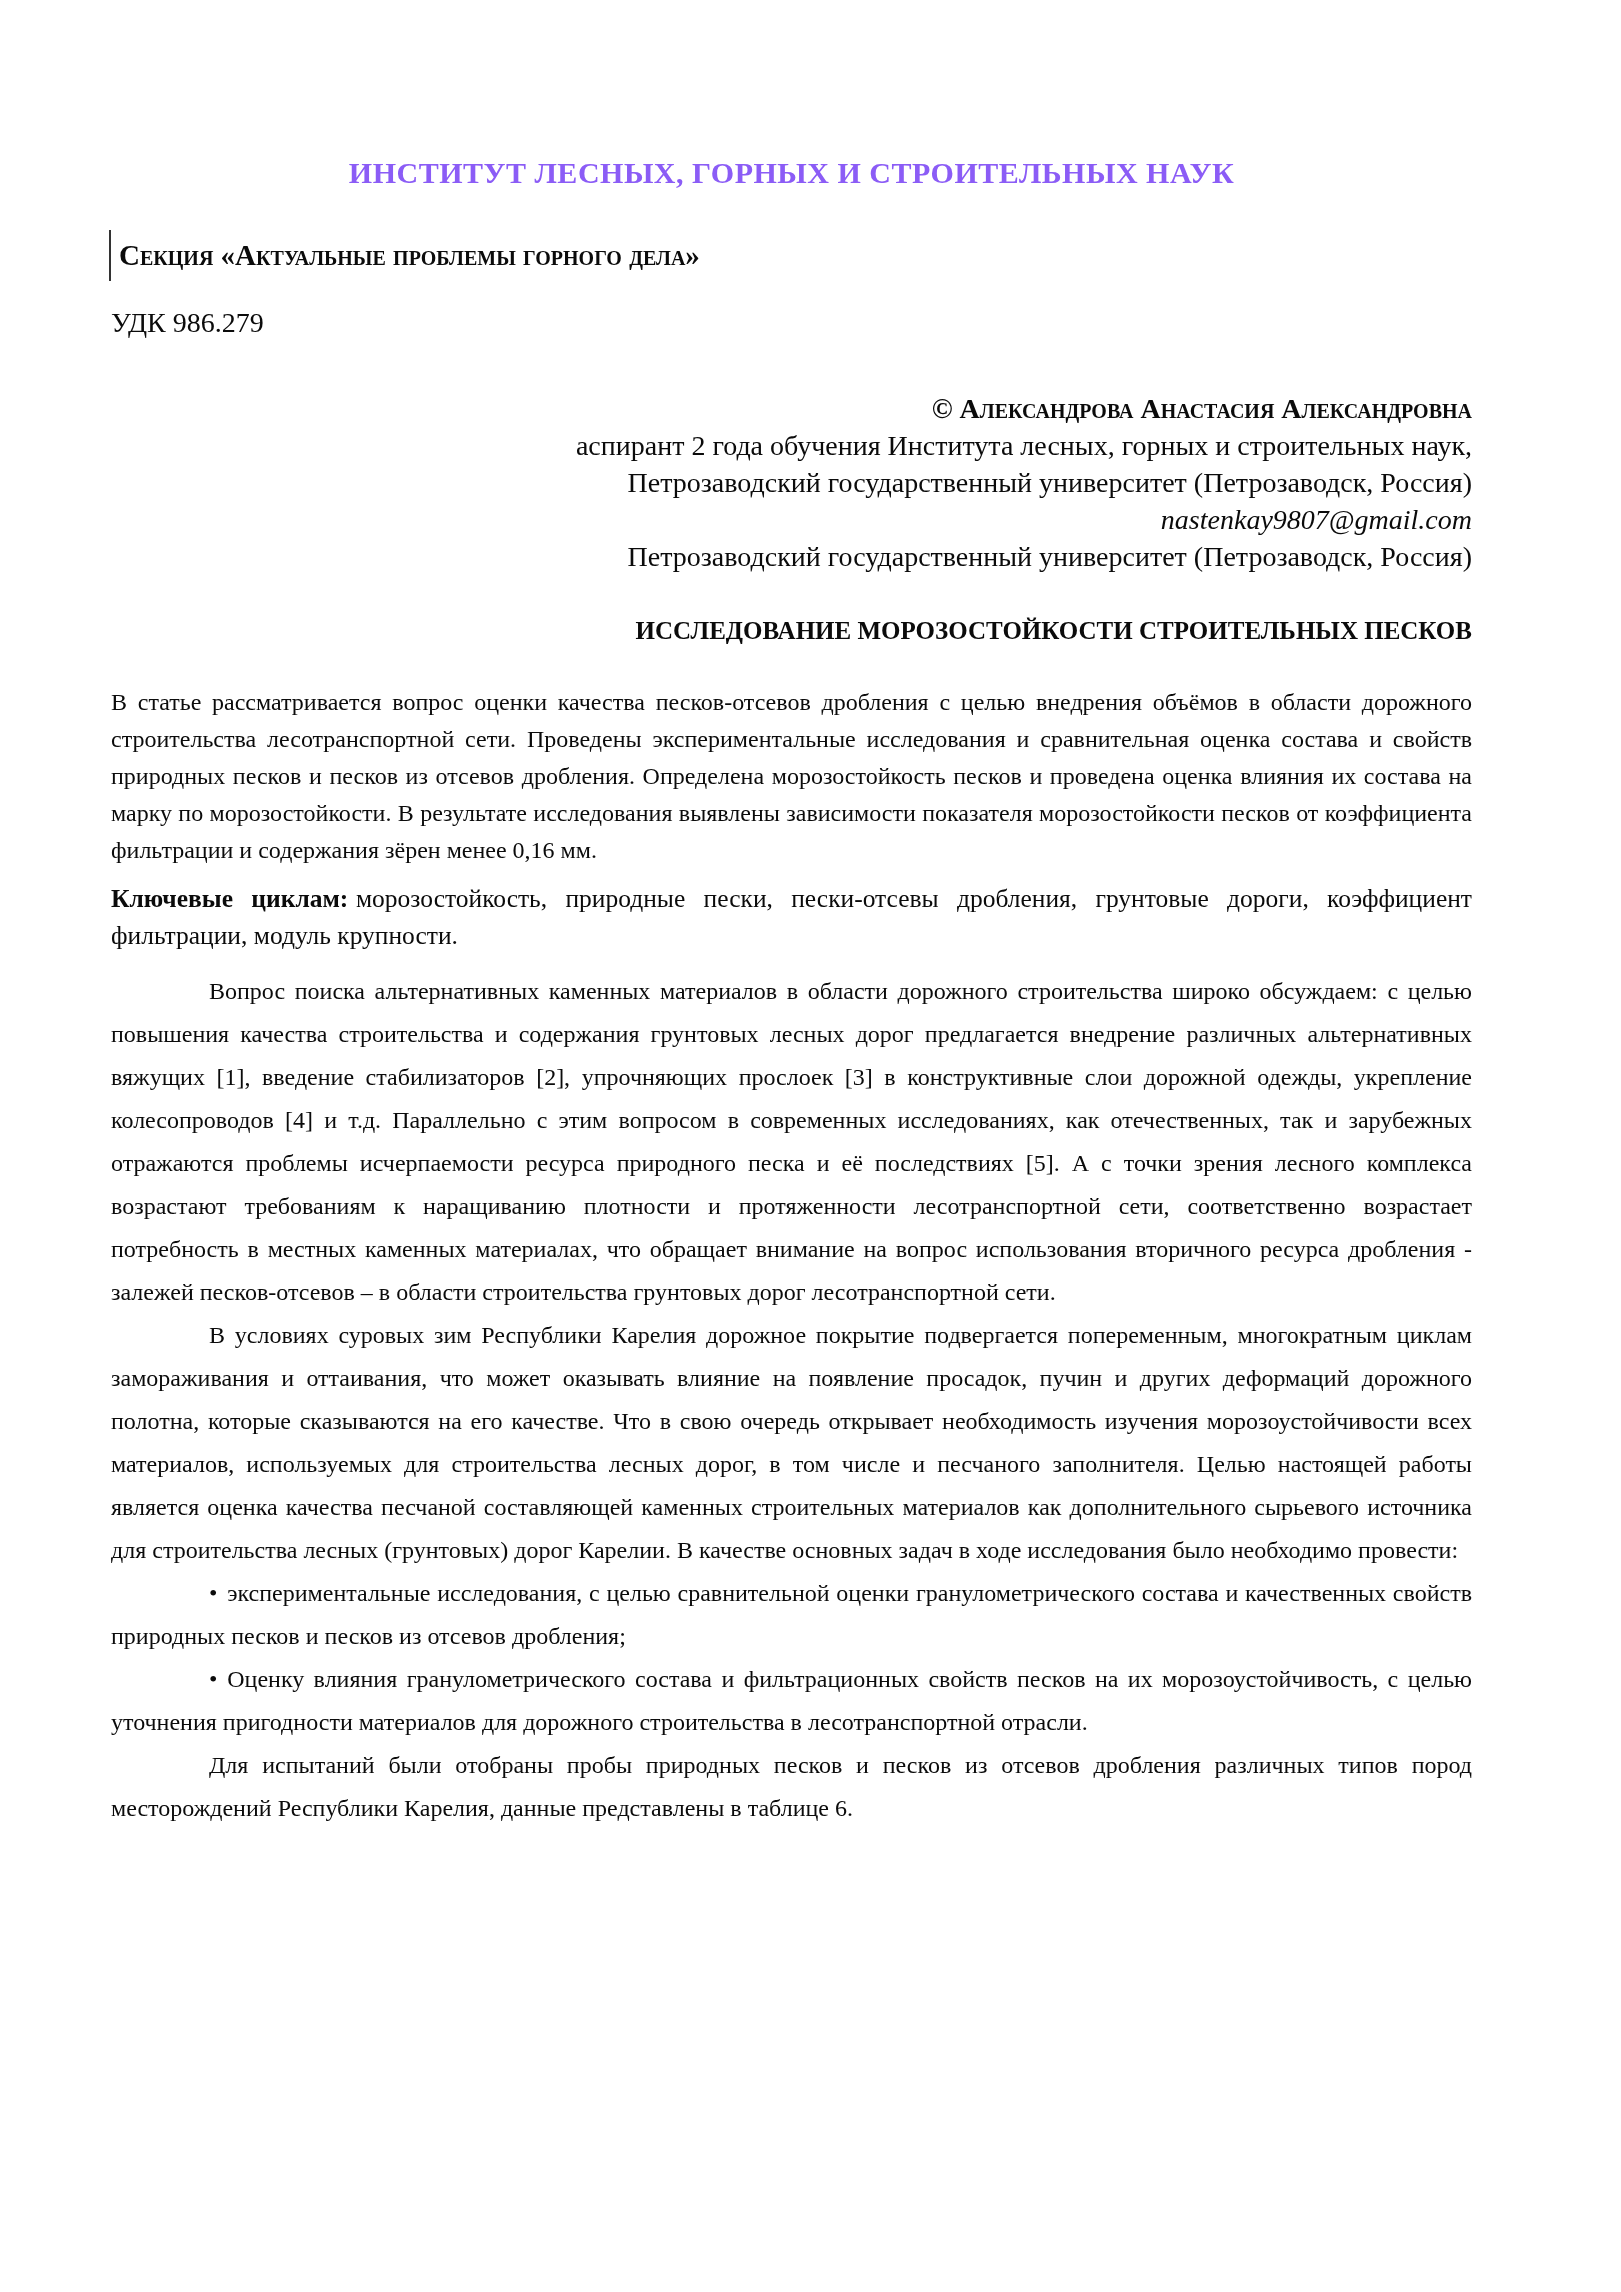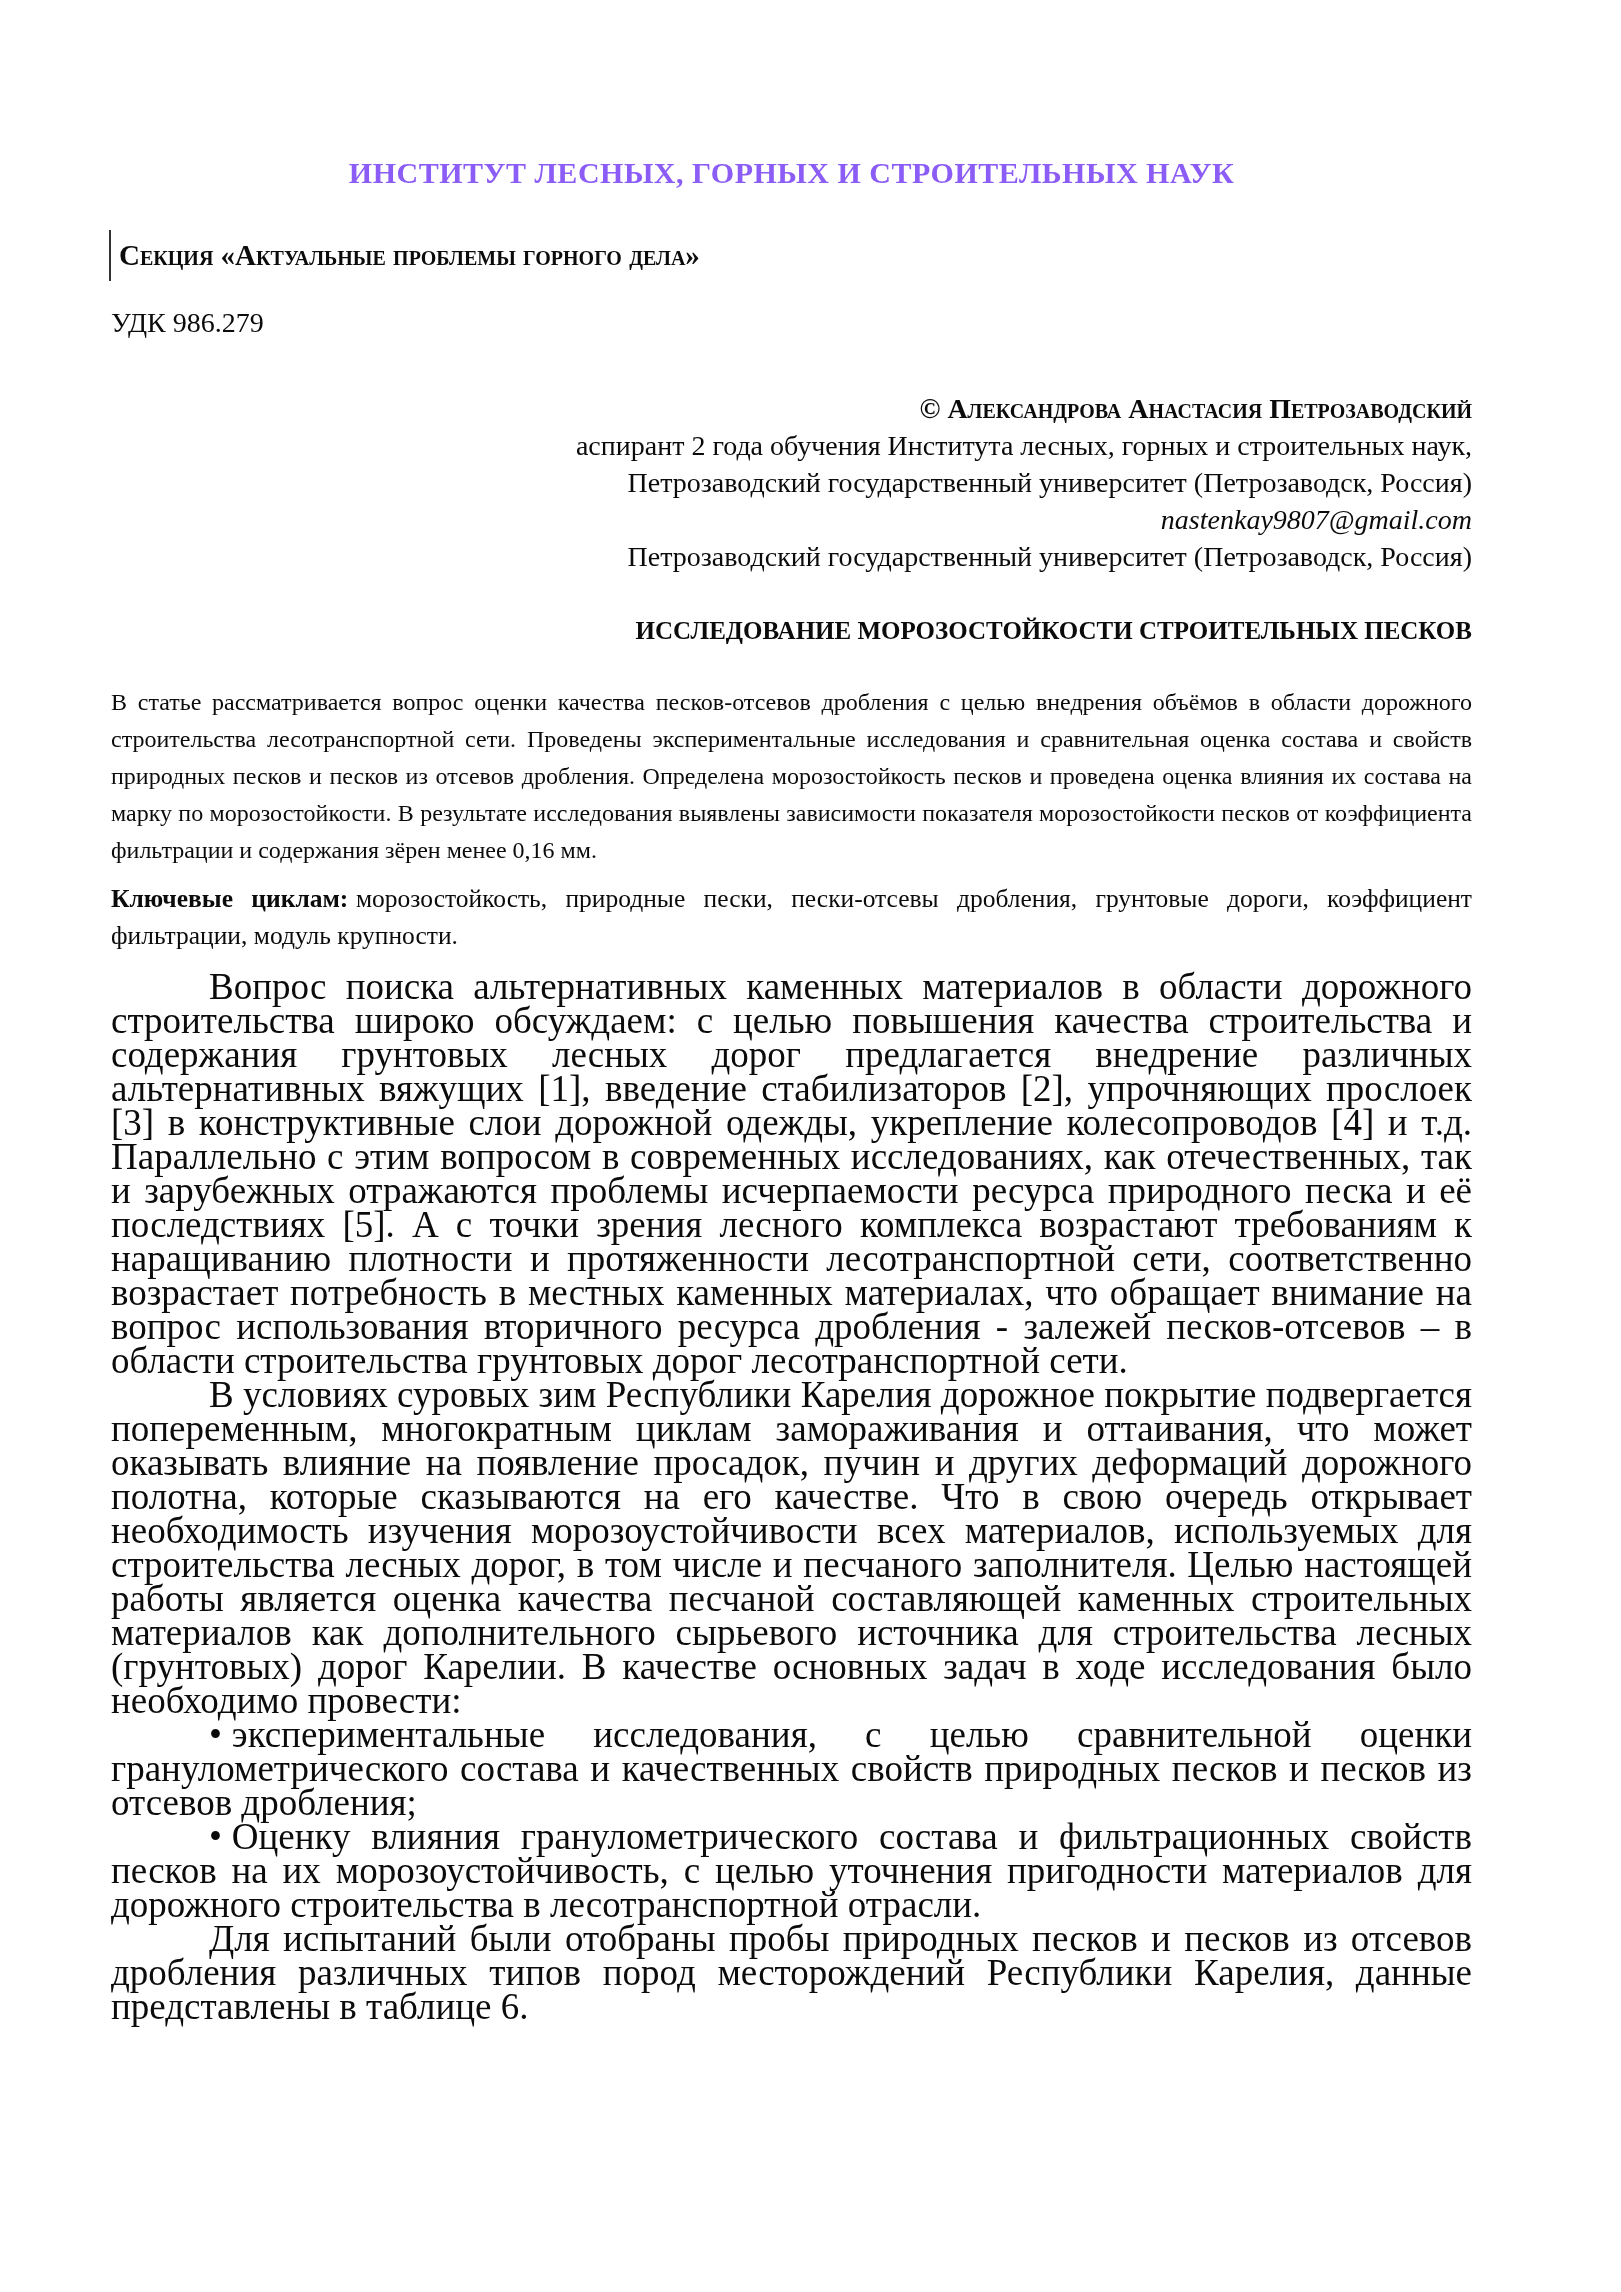--- a/index.html
+++ b/index.html
@@ -70,22 +70,22 @@
     text-align: justify;
   }
   .keywords {
     margin-top: 11.8px;
     font-size: 25.5px;
     line-height: 37px;
     text-align: justify;
   }
   .keywords-label { font-weight: bold; margin-right: 0.3em; }
   .body-par {
-    font-size: 37px;
-    line-height: 34px;
+    font-size: 24px;
+    line-height: 43px;
     text-align: justify;
     text-indent: 98px;
   }
   .body-par.first { margin-top: 15.7px; }
   .bullet-glyph { margin-right: 9.8px; }
 </style>
 </head>
 <body>
 
 <div class="page">
@@ -93,21 +93,21 @@
   <div class="inst-title" style="color: #8b5cf6;">ИНСТИТУТ ЛЕСНЫХ, ГОРНЫХ И СТРОИТЕЛЬНЫХ НАУК</div>
 
   <div class="section-heading">
     <span class="change-bar"></span>
     <span>Секция «Актуальные проблемы горного дела»</span>
   </div>
 
   <div class="udc">УДК 986.279</div>
 
   <div class="author-block">
-    <div class="bold smallcaps">© Александрова Анастасия Петрозаводский</div>
+    <div class="bold smallcaps">© Александрова Анастасия Александровна</div>
     <div>аспирант 2 года обучения Института лесных, горных и строительных наук,</div>
     <div>Петрозаводский государственный университет (Петрозаводск, Россия)</div>
     <div class="italic">nastenkay9807@gmail.com</div>
     <div>Петрозаводский государственный университет (Петрозаводск, Россия)</div>
   </div>
 
   <div class="article-title">ИССЛЕДОВАНИЕ МОРОЗОСТОЙКОСТИ СТРОИТЕЛЬНЫХ ПЕСКОВ</div>
 
   <div class="abstract">В статье рассматривается вопрос оценки качества песков-отсевов дробления с целью внедрения объёмов в области дорожного строительства лесотранспортной сети. Проведены экспериментальные исследования и сравнительная оценка состава и свойств природных песков и песков из отсевов дробления. Определена морозостойкость песков и проведена оценка влияния их состава на марку по морозостойкости. В результате исследования выявлены зависимости показателя морозостойкости песков от коэффициента фильтрации и содержания зёрен менее 0,16 мм.</div>
 

